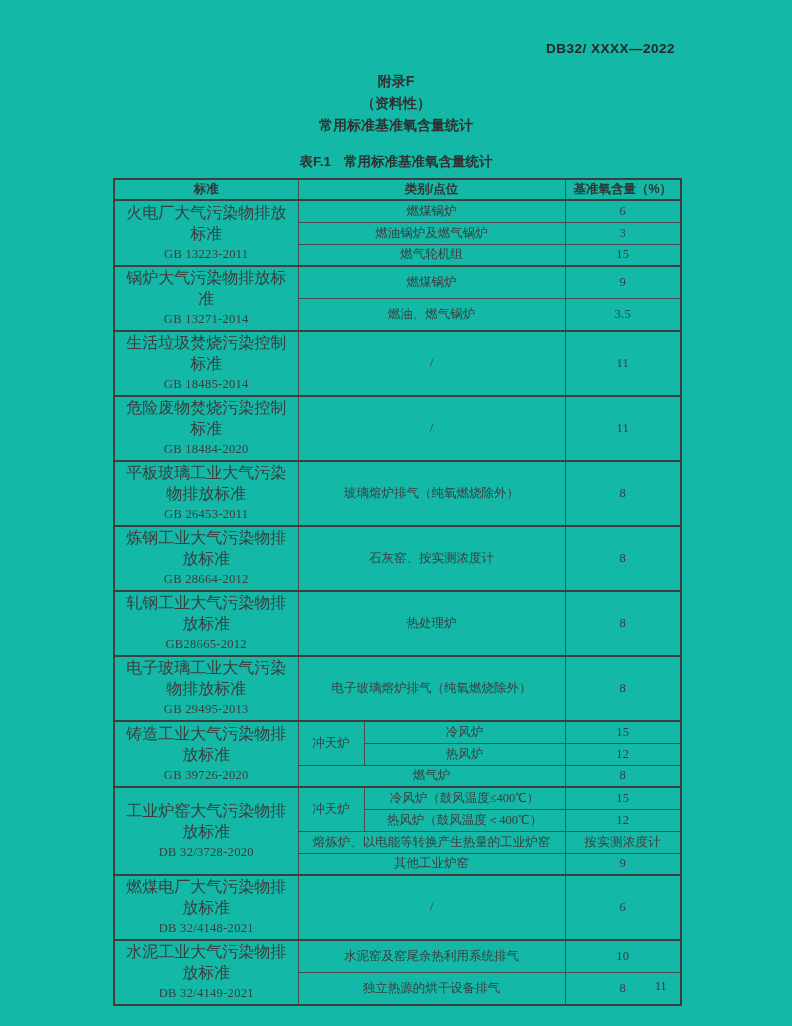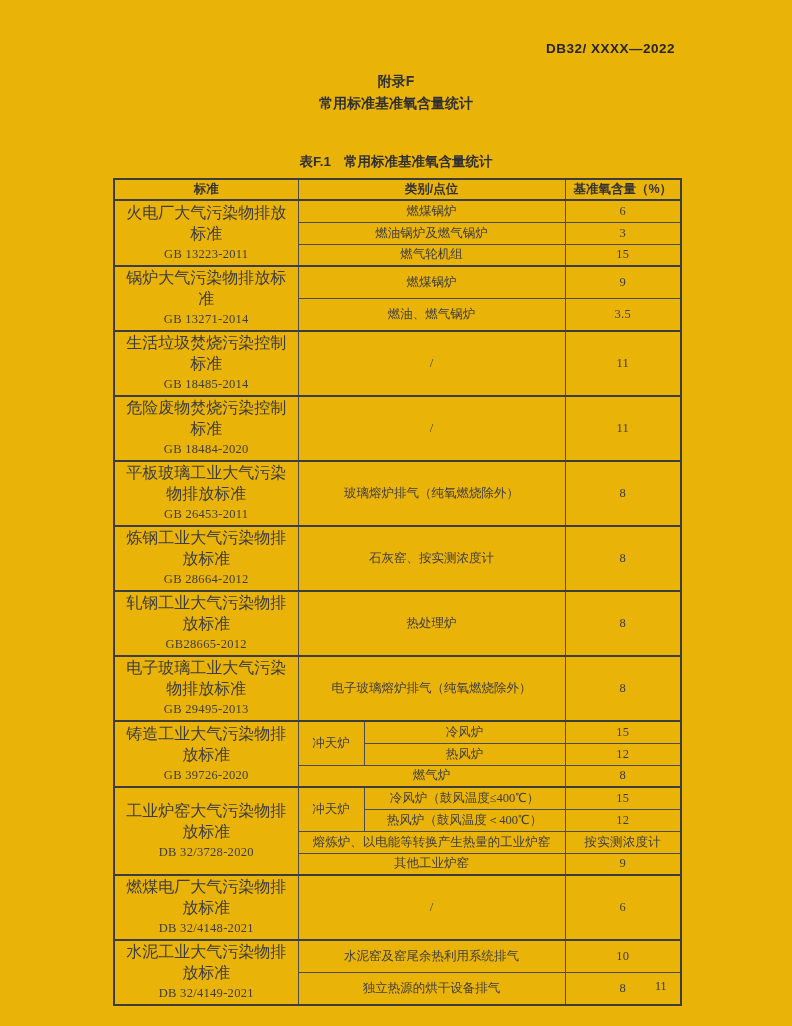--- a/index.html
+++ b/index.html
@@ -1,20 +1,20 @@
 <!DOCTYPE html>
 <html><head>
 <meta charset="utf-8">
 <style>
   html, body { margin: 0; padding: 0; background: #ffffff; }
   .page {
     position: relative;
     width: 792px;
     height: 1026px;
-    background: #eab308;
+    background: #14b8a6;
     font-family: "Liberation Sans", sans-serif;
     color: #3a3a3a;
     overflow: hidden;
   }
   .doc-number {
     position: absolute;
     top: 41px;
     right: 117px;
     font-size: 13.5px;
     font-weight: bold;
@@ -109,20 +109,21 @@
 </style>
 </head>
 <body>
 
 <div class="page">
 
   <div class="doc-number">DB32/ XXXX—2022</div>
 
   <div class="titles">
     <div class="t">附录F</div>
+    <div class="t">（资料性）</div>
     <div class="t">常用标准基准氧含量统计</div>
   </div>
 
   <div class="table-caption">
     <span class="cap-label">表F.1</span><span class="cap-text">常用标准基准氧含量统计</span>
   </div>
 
   <table class="oxy">
     <colgroup>
       <col style="width:184px">

